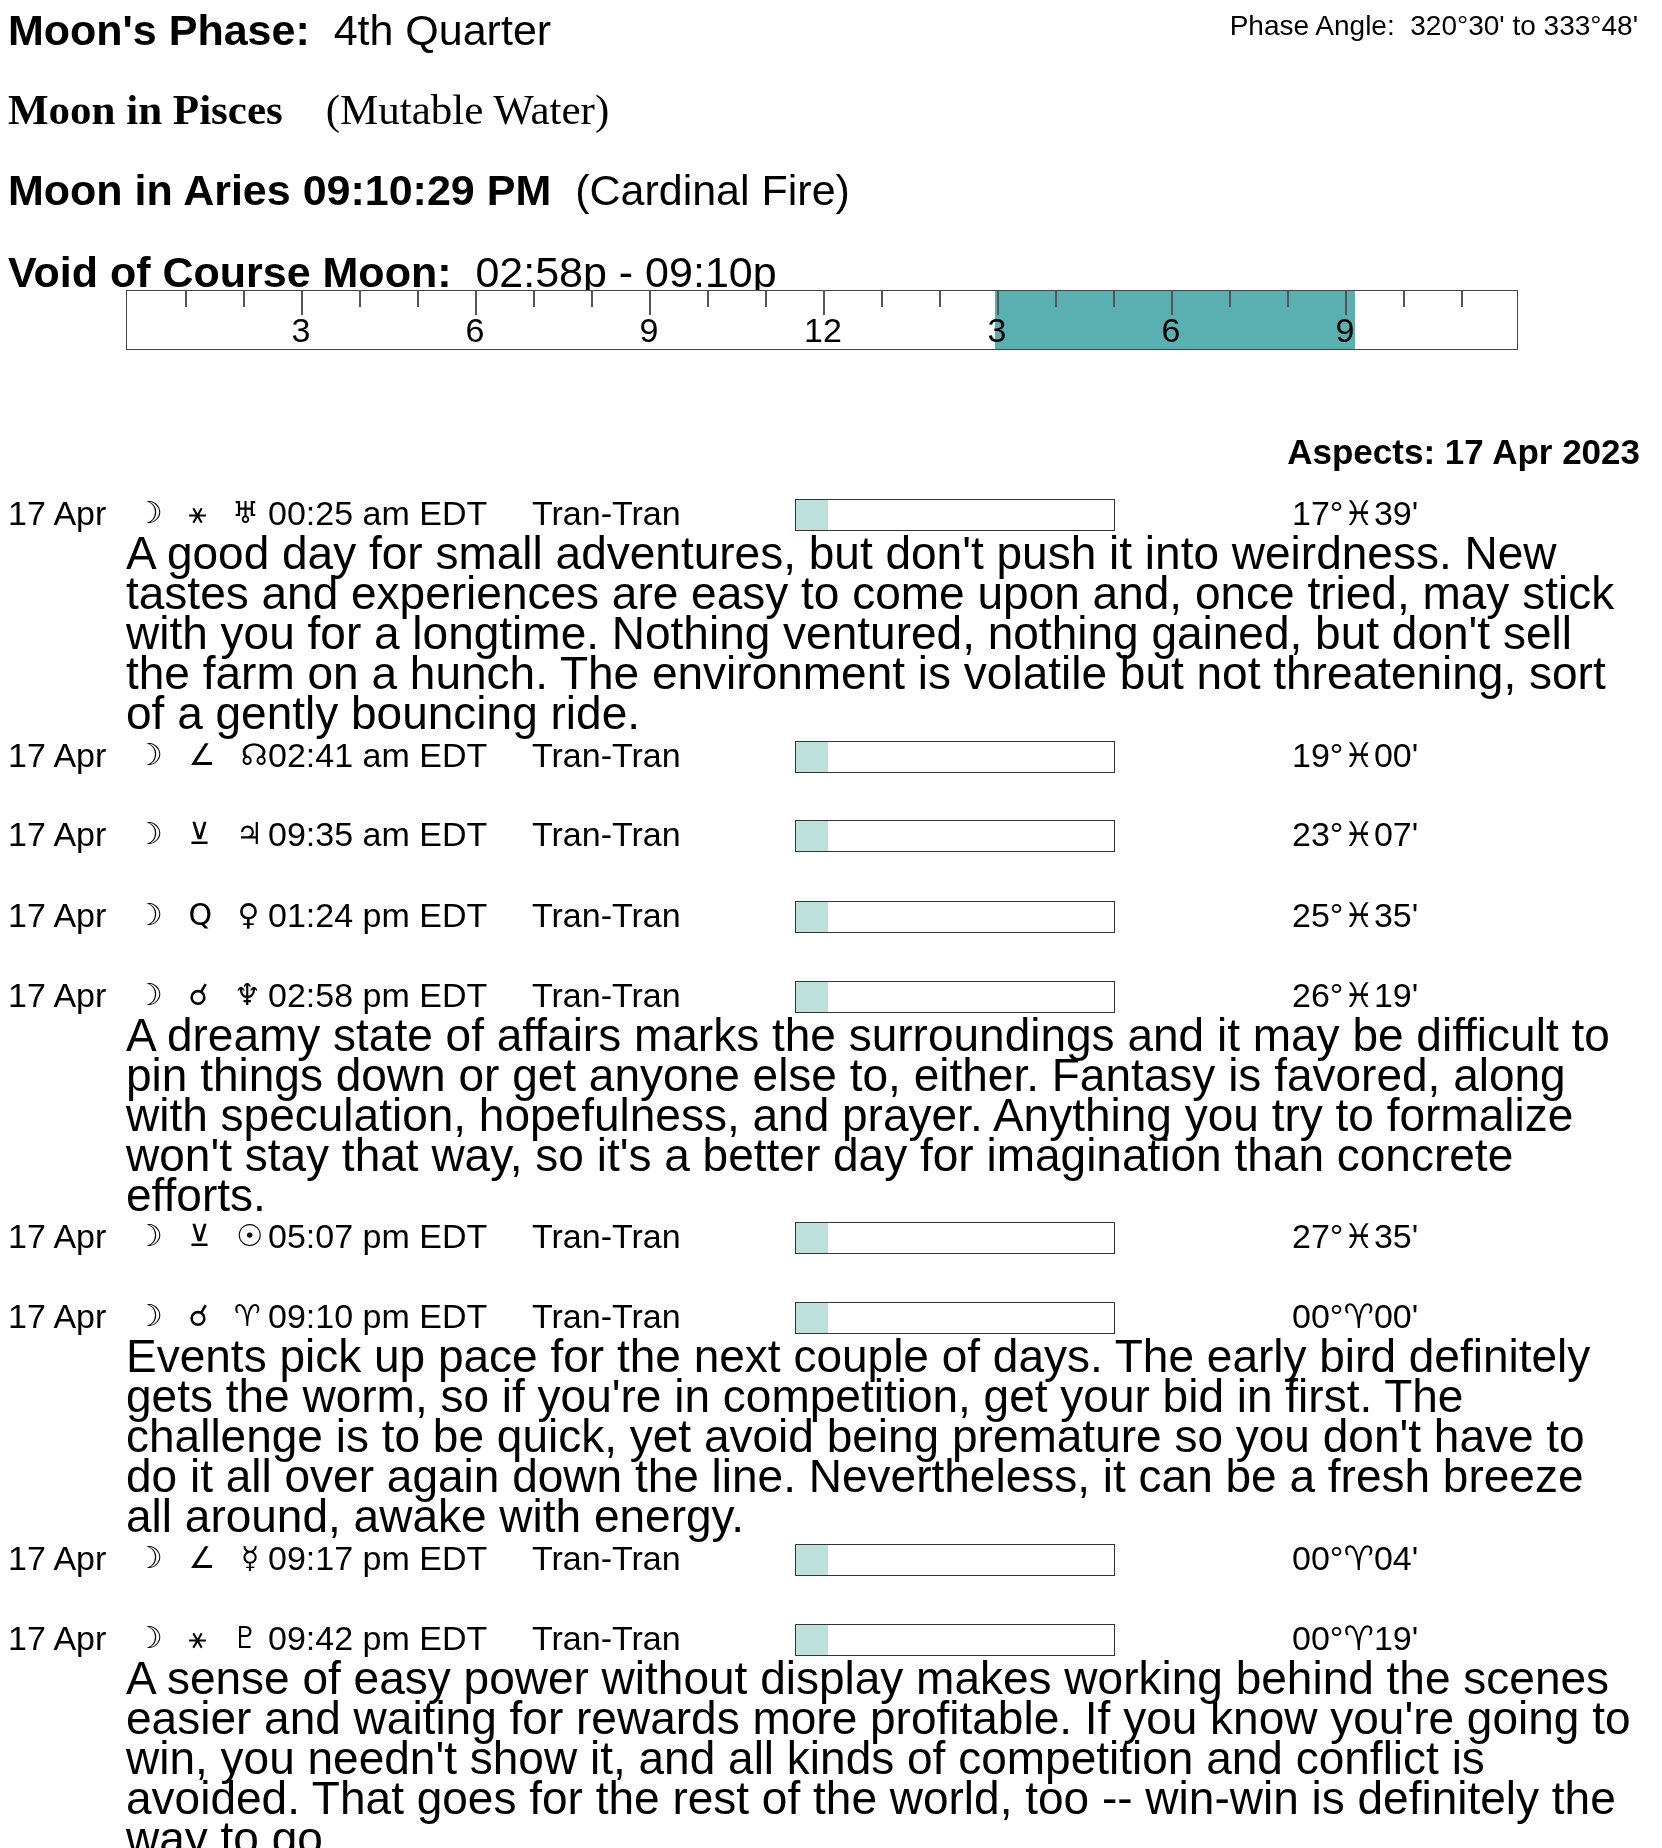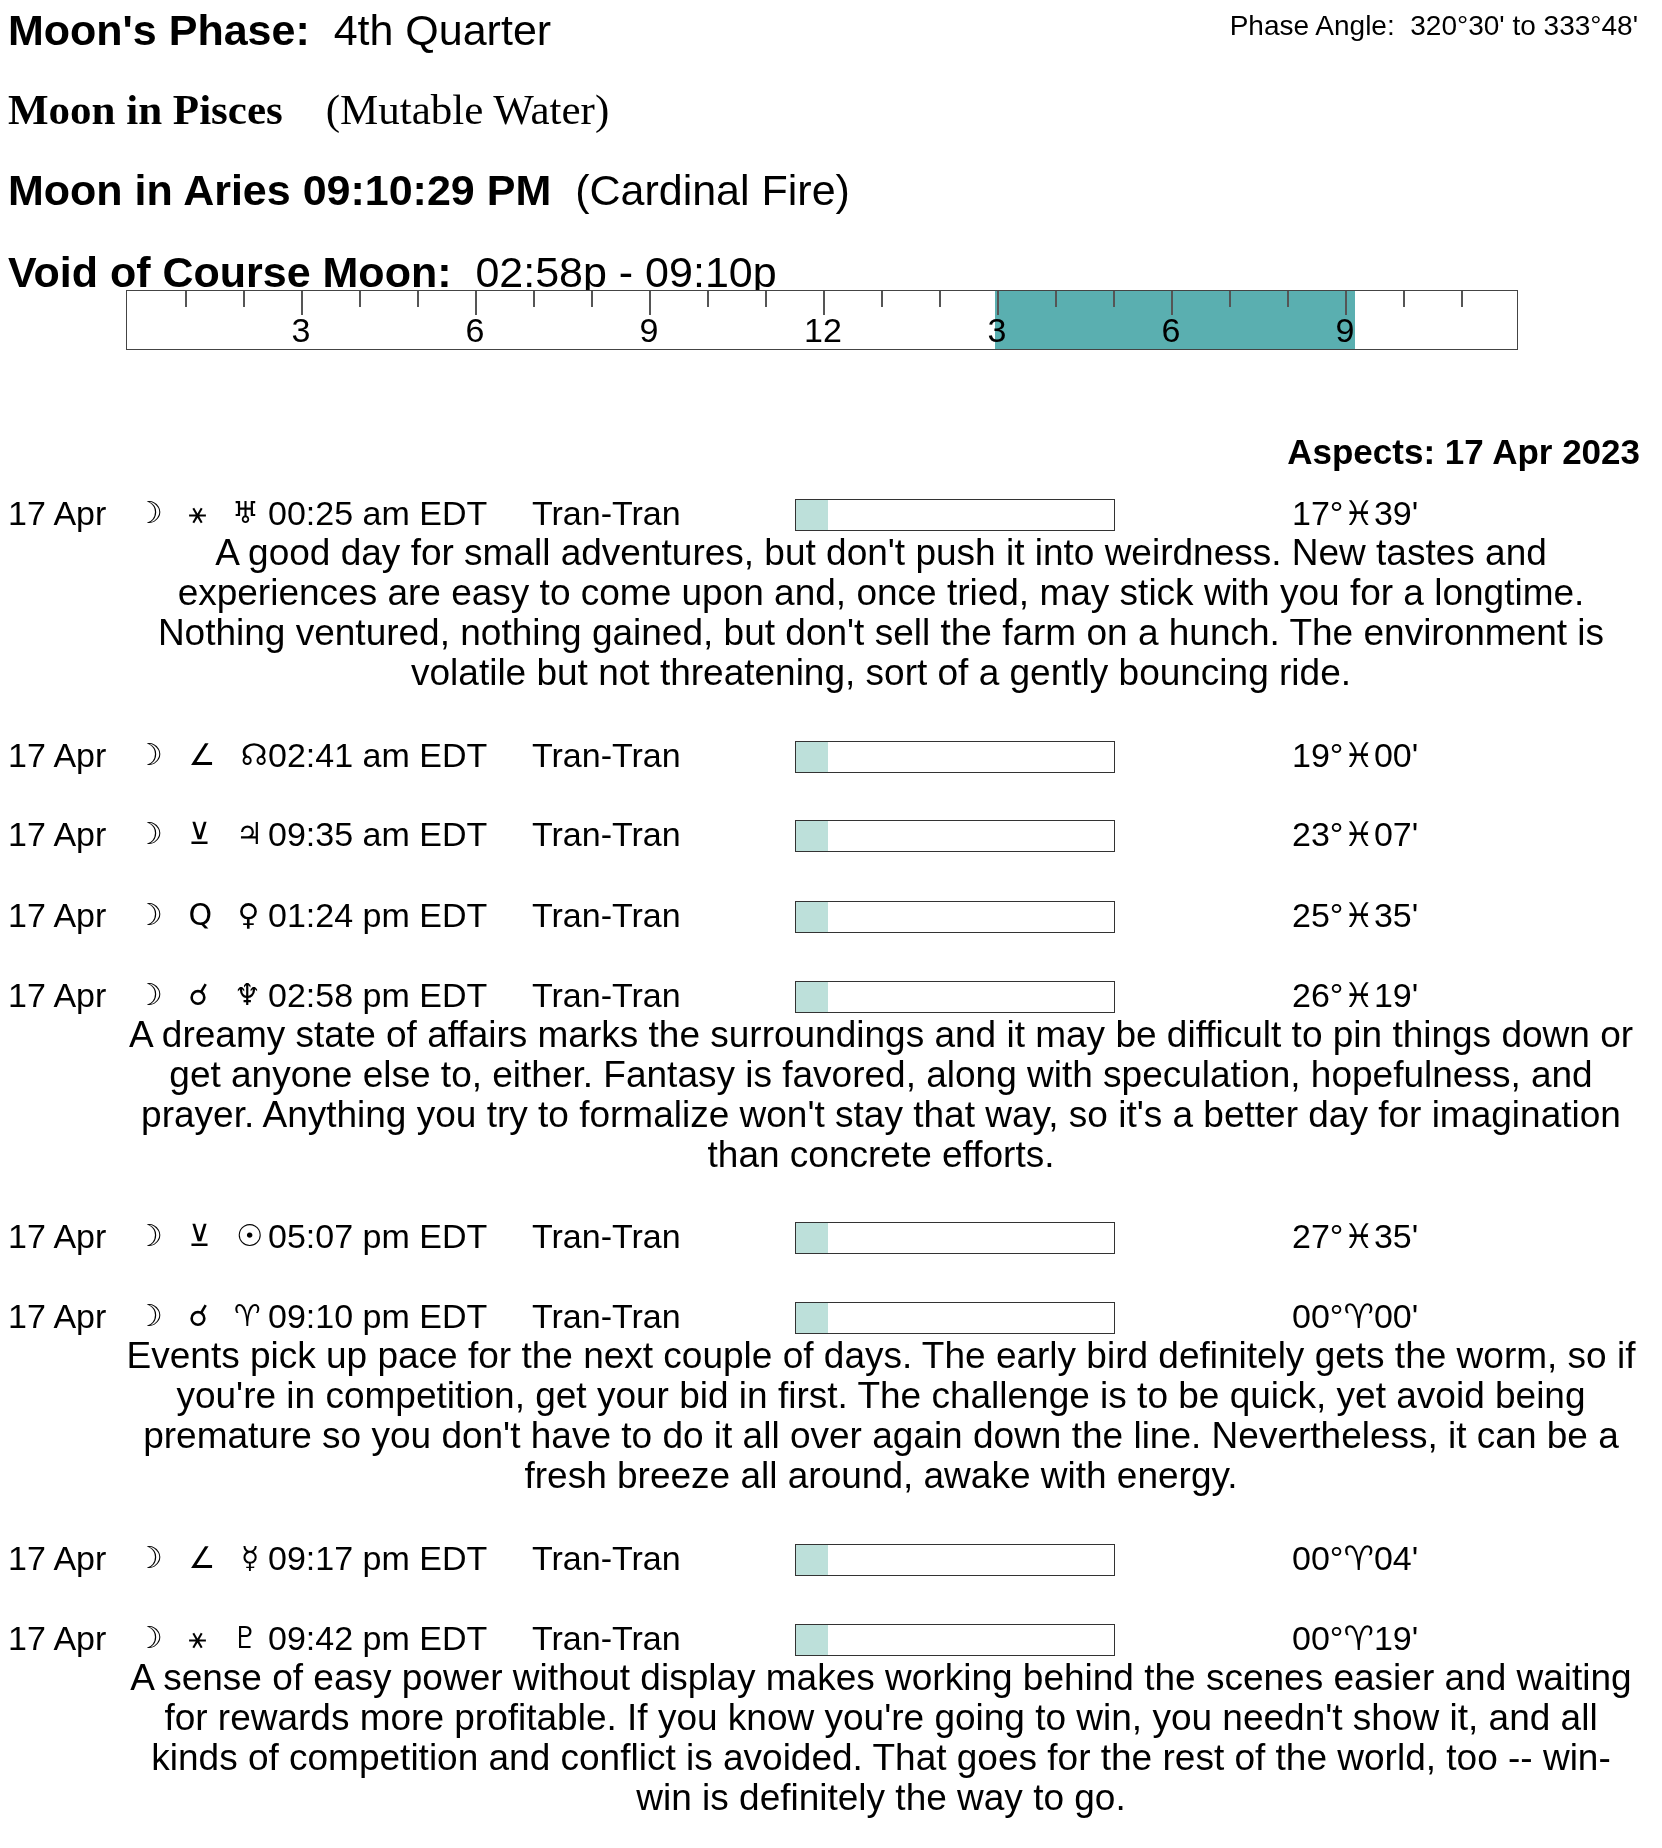--- a/index.html
+++ b/index.html
@@ -30,22 +30,22 @@
   .row { position: relative; height: 40px; font-size: 34px; line-height: 40px; }
   .row span { position: absolute; top: 0; white-space: nowrap; }
   .c-date { left: 8px; }
   .c-glyphs { left: 136px; letter-spacing: 8px; font-family: "DejaVu Sans", sans-serif; font-size: 30px; }
   .c-time { left: 268px; }
   .c-type { left: 532px; }
   .c-deg { left: 1292px; }
   .bar { position: absolute; left: 795px; top: 6px; width: 320px; height: 32px;
     border: 1.5px solid #333; box-sizing: border-box; background: #fff; }
   .bar-fill { position: absolute; left: 0; top: 0; bottom: 0; background: #bde0da; }
-  .desc { margin-left: 126px; width: 1510px; font-size: 37px; line-height: 40px;
-    margin-top: 0px; text-align: center; }
+  .desc { margin-left: 126px; width: 1510px; font-size: 46px; line-height: 40px;
+    margin-top: 0px; }
 </style>
 </head>
 <body>
 
 <div class="abs hdr" style="top:10px;">
   <span class="b">Moon's Phase:</span>&nbsp;
   <span>4th Quarter</span>
 </div>
 <div class="abs" id="phase-angle">
   <span>Phase Angle:</span>&nbsp;

